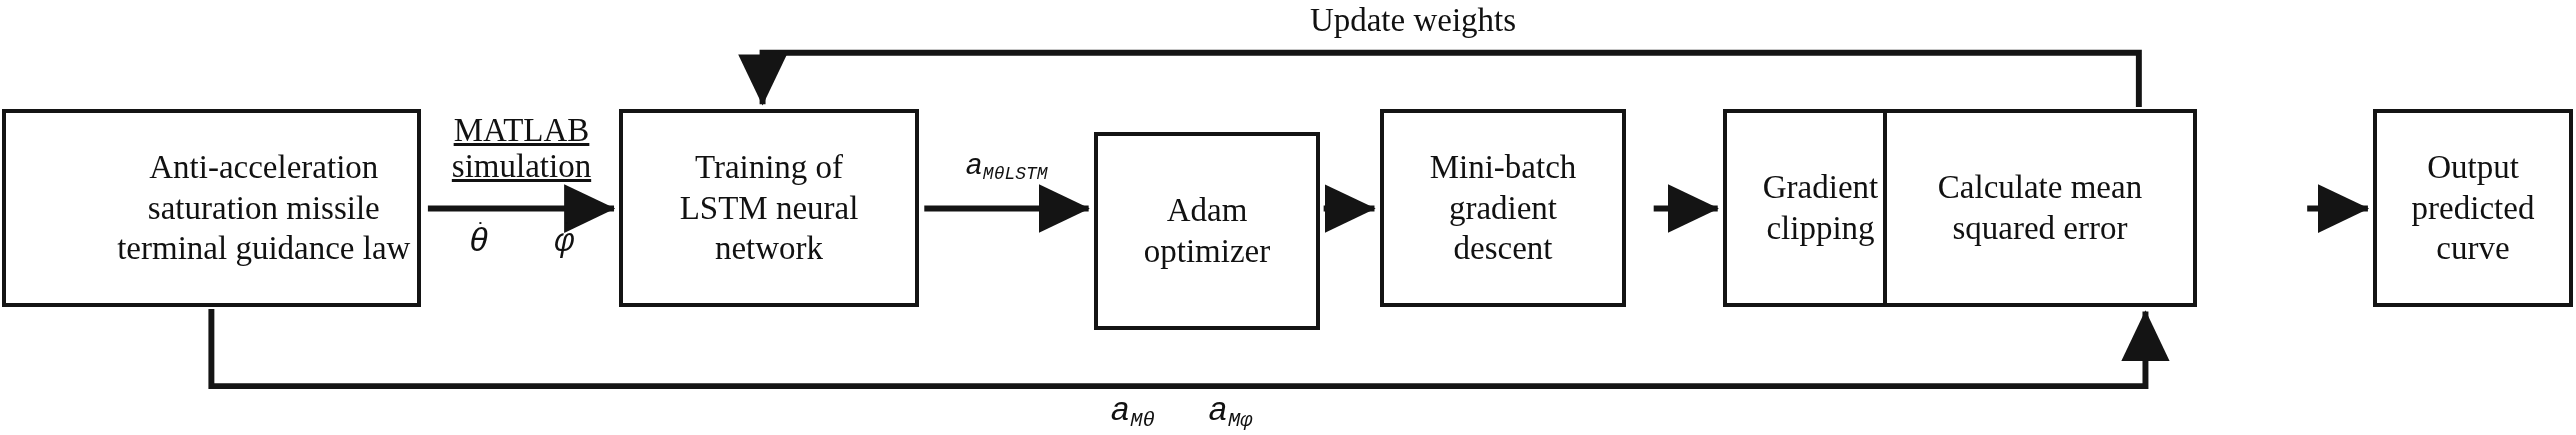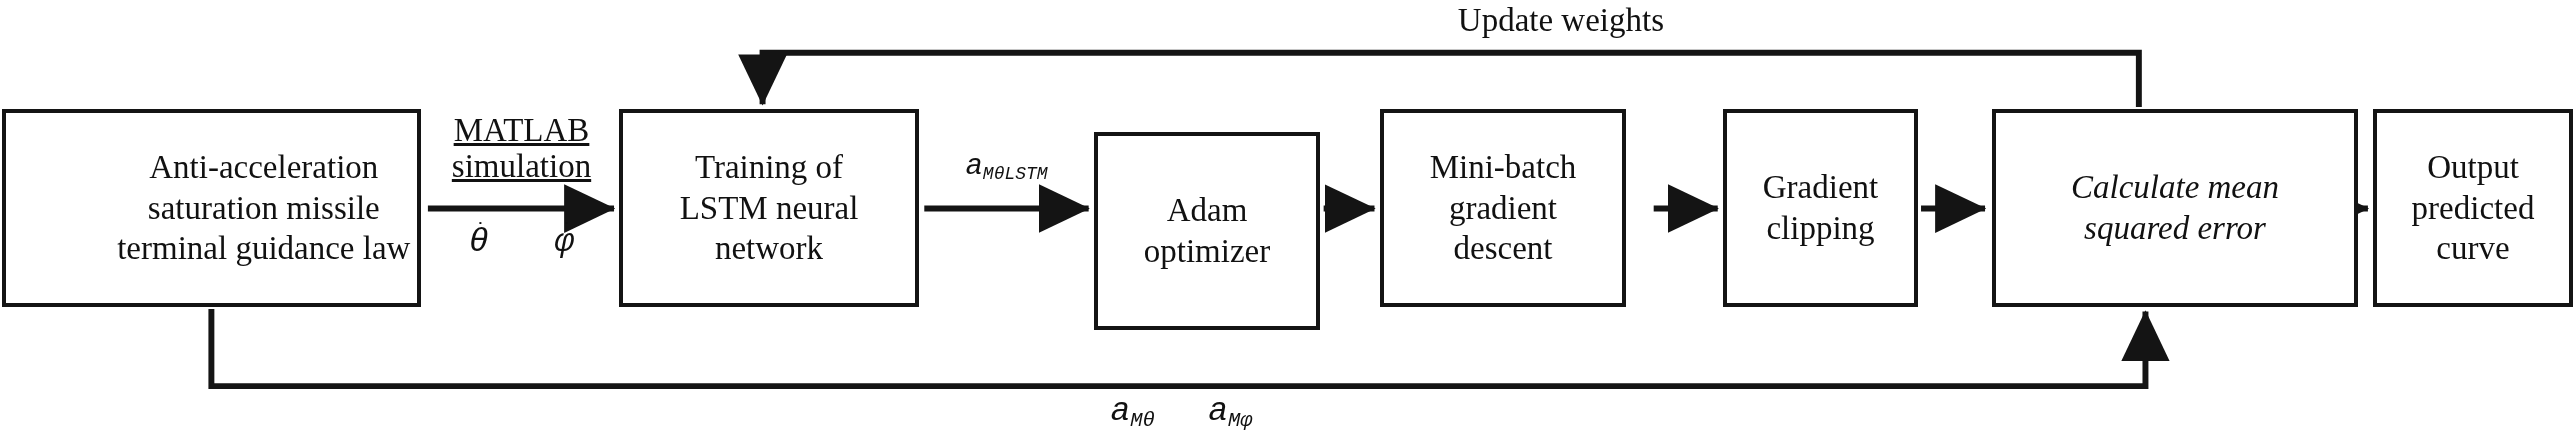--- a/index.html
+++ b/index.html
@@ -104,21 +104,21 @@
     <span class="node-label">Mini-batch
 gradient
 descent</span>
   </div>
 
   <div class="node" style="left:1723px;top:109px;width:195px;height:198px;">
     <span class="node-label">Gradient
 clipping</span>
   </div>
 
-  <div class="node" style="left:1992px;top:109px;width:366px;height:198px;font-style:italic;">
+  <div class="node" style="left:1883px;top:109px;width:314px;height:198px;">
     <span class="node-label">Calculate mean
 squared error</span>
   </div>
 
   <div class="node" style="left:2373px;top:109px;width:200px;height:198px;align-items:center;">
     <span class="node-label">Output
 predicted
 curve</span>
   </div>
 
@@ -135,21 +135,21 @@
     <span class="math">
       <span class="dotacc"><span class="dotmark">˙</span><span>φ</span></span>
     </span>
   </div>
 
   <div class="edge-label sm" style="left:922px;top:149px;width:169px;">
     <span class="math"><span>a</span><span class="sub">MθLSTM</span></span>
   </div>
 
 
-  <div class="edge-label" style="left:1162px;top:2px;width:502px;text-align:right;">
+  <div class="edge-label" style="left:1162px;top:2px;width:502px;">
     <span>Update weights</span>
   </div>
 
   <div class="edge-label" style="left:977px;top:391px;width:409px;">
     <span class="math"><span>a</span><span class="sub">Mθ</span></span>
     <span style="display:inline-block;width:37px;"></span>
     <span class="math"><span>a</span><span class="sub">Mφ</span></span>
   </div>
 
 </div>

